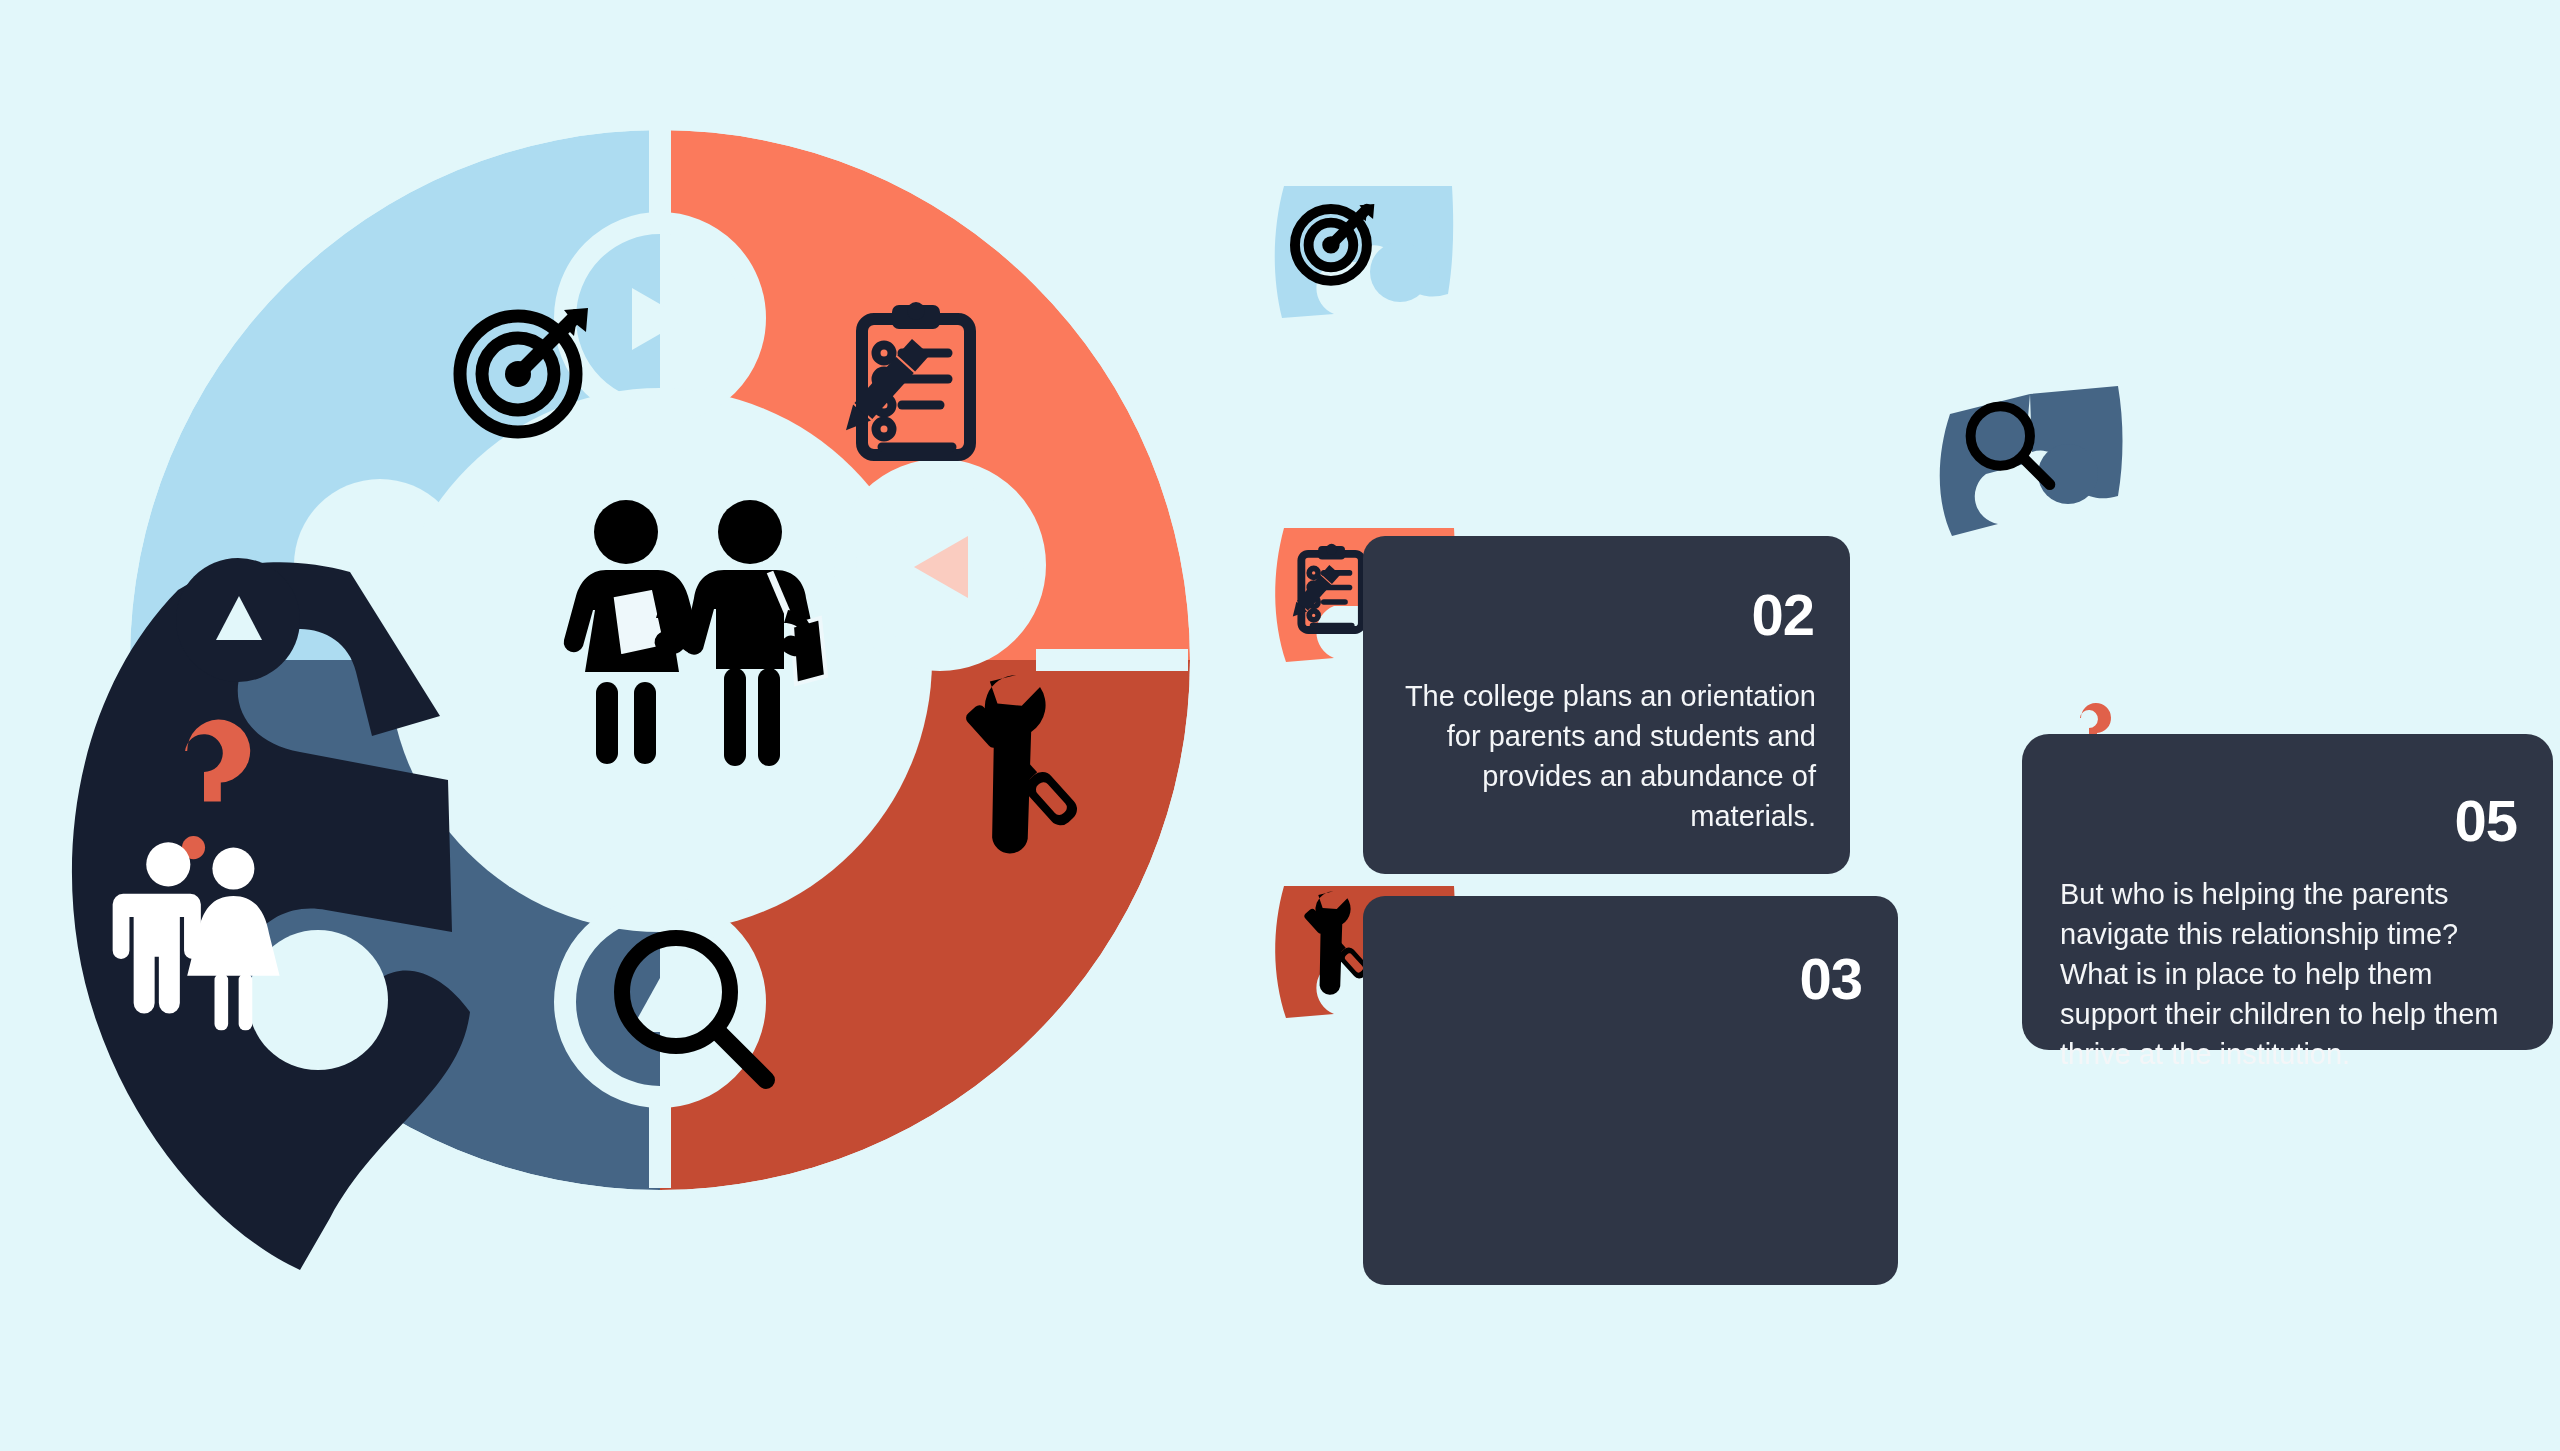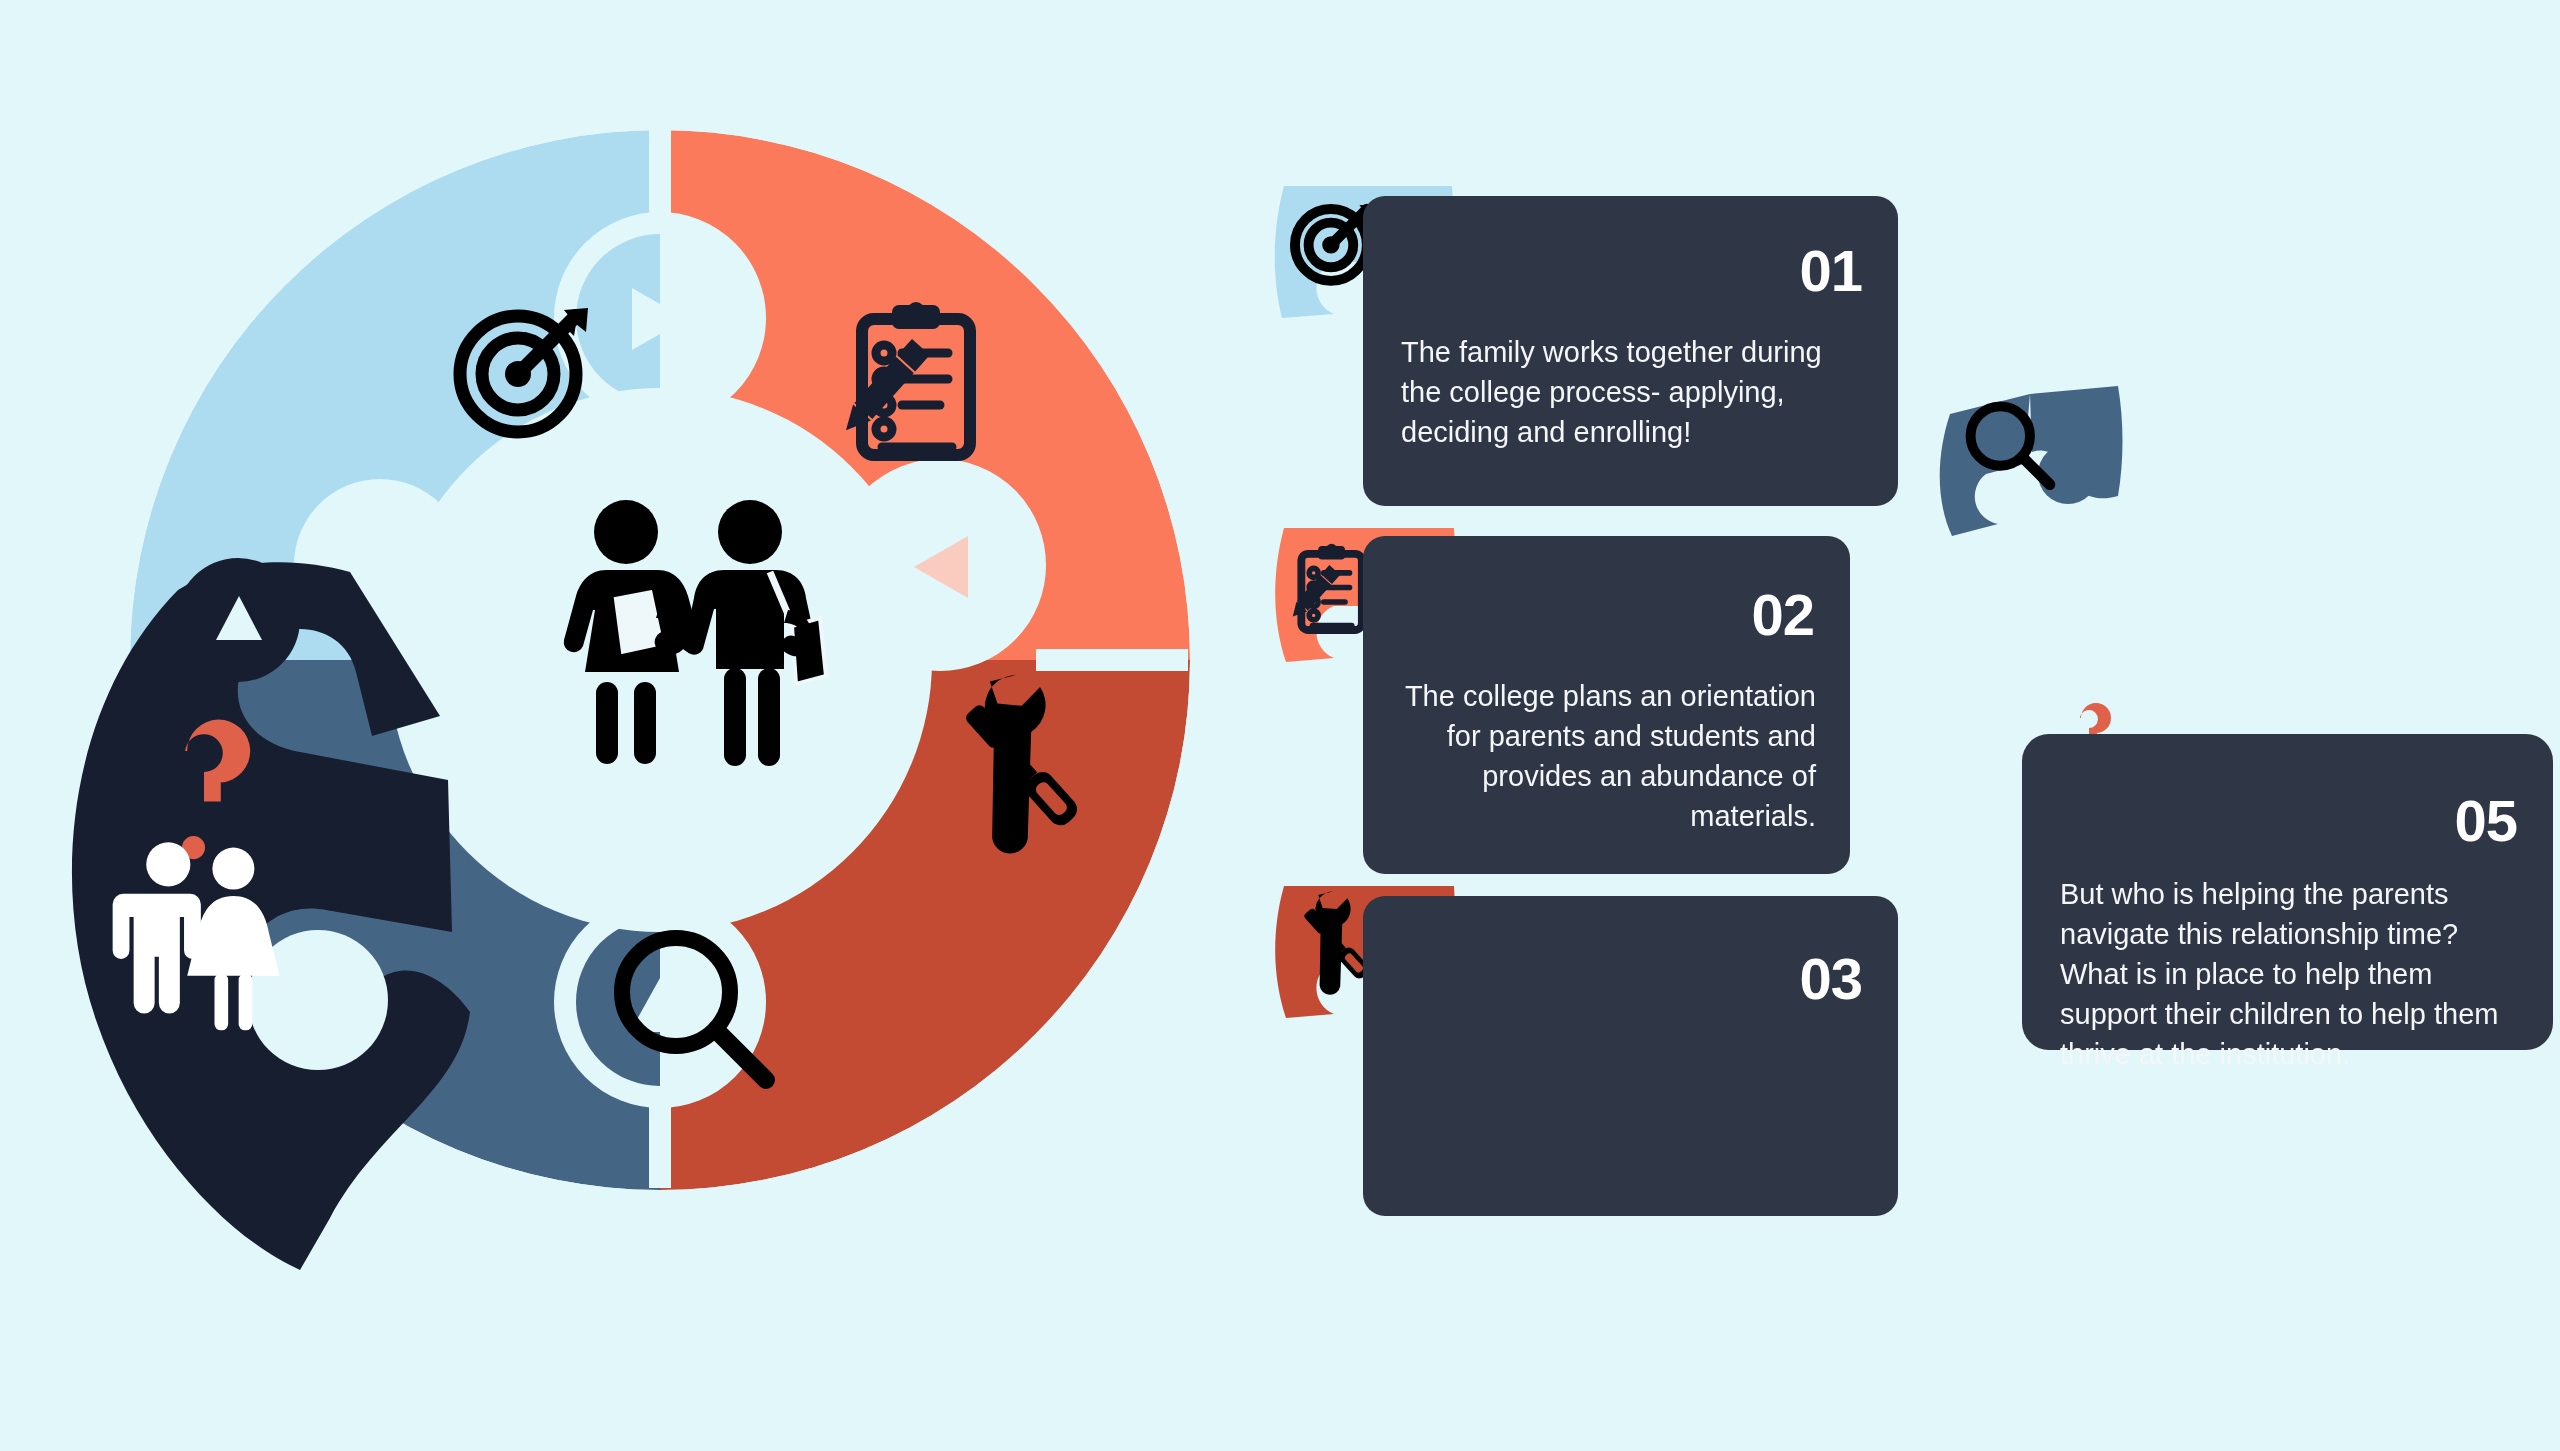--- a/index.html
+++ b/index.html
@@ -52,21 +52,21 @@
 
   
   #card-01 { left: 1363px; top: 196px;  width: 535px; height: 310px; }
   #card-01 .card-number { top: 46px; }
   #card-01 .card-text   { top: 136px; }
 
   #card-02 { left: 1363px; top: 536px;  width: 487px; height: 338px; }
   #card-02 .card-number { top: 50px; }
   #card-02 .card-text   { top: 140px; text-align: right; }
 
-  #card-03 { left: 1363px; top: 896px;  width: 535px; height: 320px; }
+  #card-03 { left: 1363px; top: 896px;  width: 535px; height: 389px; }
   #card-03 .card-number { top: 54px; }
   #card-03 .card-text   { top: 158px; }
 
   #card-04 { left: 2022px; top: 394px;  width: 531px; height: 296px; }
   #card-04 .card-number { top: 44px; }
   #card-04 .card-text   { top: 134px; }
 
   #card-05 { left: 2022px; top: 734px;  width: 531px; height: 316px; border-radius: 27px; }
   #card-05 .card-number { top: 58px; }
   #card-05 .card-text   { top: 140px; }
@@ -334,24 +334,20 @@
                A28,28 0 0 0 96,60 Z" fill="#addcf1"></path>
       <circle cx="128" cy="86" r="30" fill="#addcf1"></circle>
       <g transform="translate(18,18) scale(0.62)">
         <circle cx="66" cy="66" r="58" fill="none" stroke="#000" stroke-width="16"></circle>
         <circle cx="66" cy="66" r="36" fill="none" stroke="#000" stroke-width="16"></circle>
         <circle cx="66" cy="66" r="14" fill="#000"></circle>
         <path d="M66,66 L124,8" stroke="#000" stroke-width="17" stroke-linecap="round"></path>
         <polygon points="112,2 136,0 134,24 124,16 122,28 108,14 120,12" fill="#000"></polygon>
       </g>
     </svg>
-  </div>
-  <div class="card" id="card-01">
-    <div class="card-number">01</div>
-    <div class="card-text">The family works together during the college process- applying, deciding and enrolling!</div>
   </div>
 
   <div class="tab" id="tab-02">
     <svg viewBox="0 0 240 210">
       <path d="M96,0 L12,0 C0,44 0,92 14,134 L62,130
                A28,28 0 0 1 62,78
                L96,78 Z" fill="#fb7a5c"></path>
       <path d="M96,0 L182,0 C184,36 184,74 178,112
                C150,120 134,106 130,88
                A28,28 0 0 0 96,62 Z" fill="#fb7a5c"></path>

